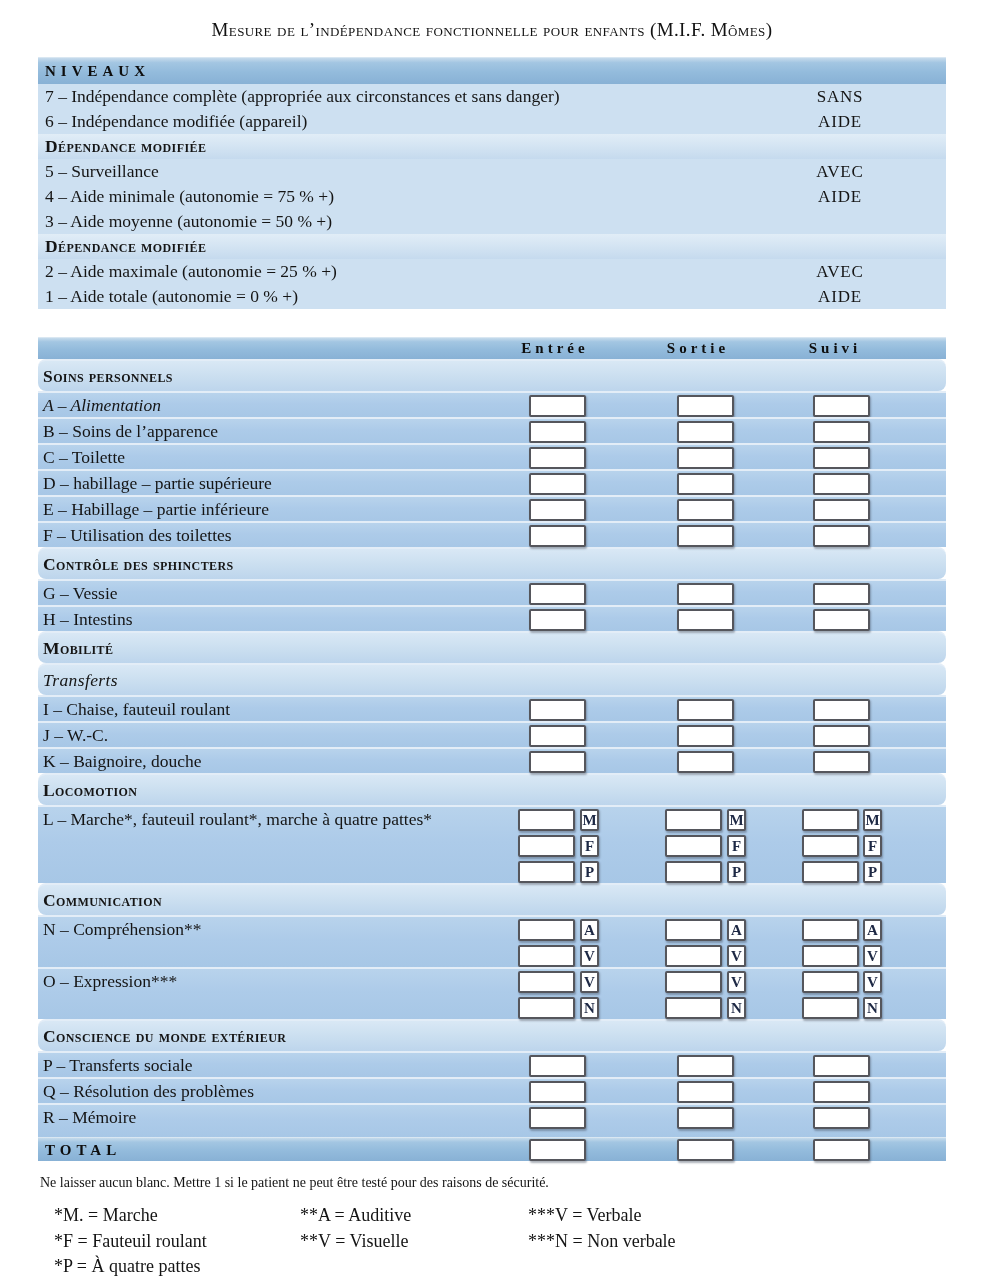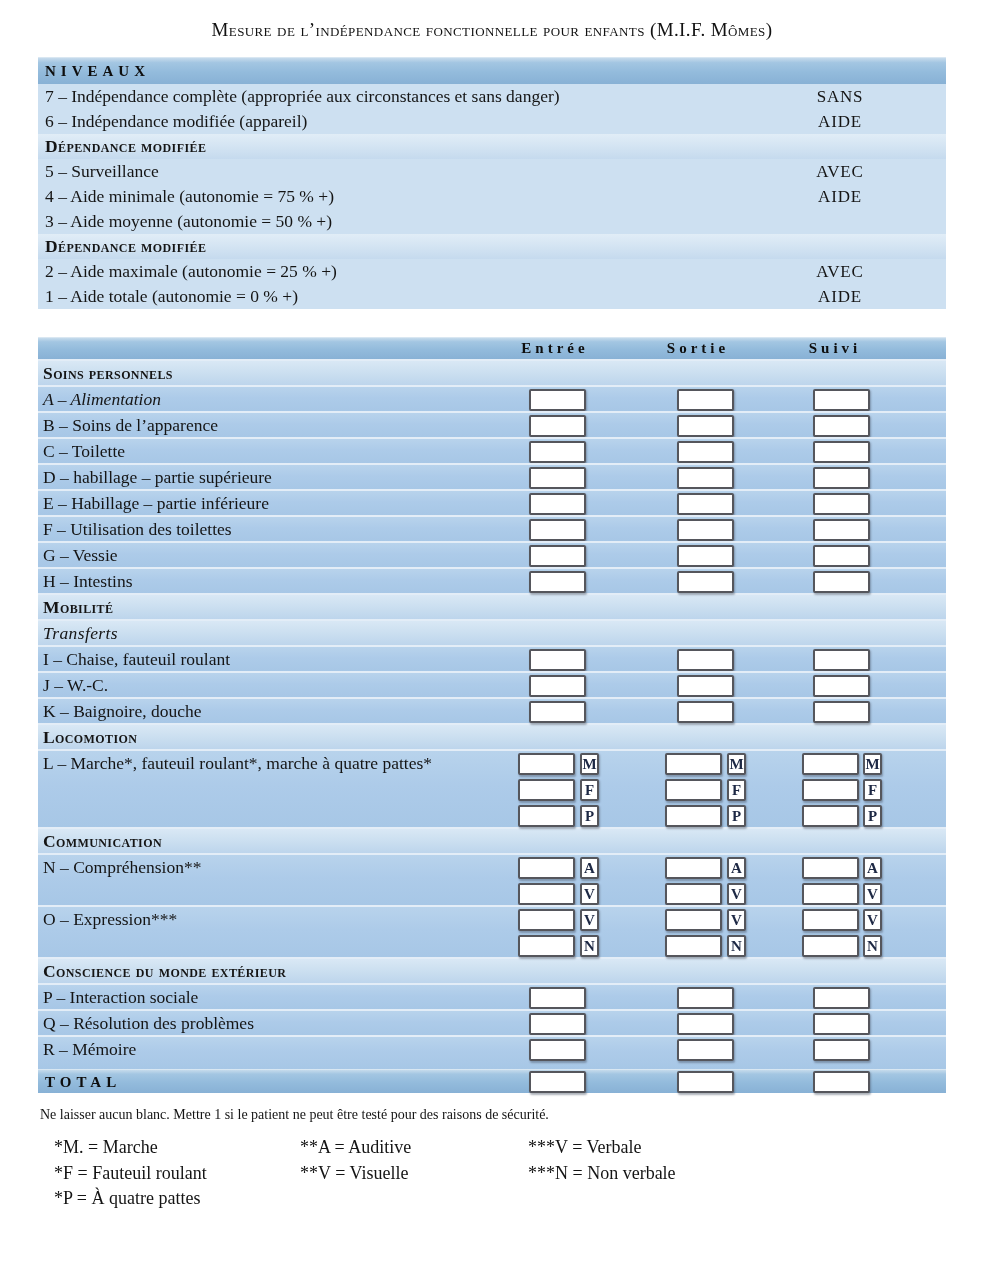--- a/index.html
+++ b/index.html
@@ -39,24 +39,24 @@
     font-size:17px;letter-spacing:0.8px;
   }
   
   .scores{margin-top:28px;width:908px;}
   .hdr-row{position:relative;height:21px;}
   .col-label{
     position:absolute;top:0;width:120px;text-align:center;line-height:21px;
     font-weight:bold;font-size:15px;letter-spacing:4px;color:#0e0e0e;
   }
   .sec-row{
-    height:26px;display:flex;align-items:center;padding-left:5px;box-sizing:border-box;
+    height:32px;display:flex;align-items:center;padding-left:5px;box-sizing:border-box;
     background:linear-gradient(180deg,#d9e8f5 0%,#cbdff0 50%,#bdd5ec 100%);
     border-top:2px solid #e3edf7;
-    font-variant:small-caps;font-weight:bold;font-size:17.5px;letter-spacing:0.4px;
+    font-variant:small-caps;font-weight:bold;font-size:17.5px;letter-spacing:0.4px;border-radius:8px;
   }
   .sec-row.italic{font-variant:normal;font-weight:normal;font-style:italic;font-size:17.5px;}
   .data-row{
     position:relative;box-sizing:border-box;
     background:linear-gradient(180deg,#b8d3ec 0%,#adcbe9 45%,#a7c7e6 100%);
     border-top:2px solid #e3edf7;
   }
   .row-label{
     display:block;padding-left:5px;font-size:17.5px;line-height:25px;
     white-space:nowrap;
@@ -169,20 +169,23 @@
             <span class="row-label">E – Habillage – partie inférieure</span>
             <div class="score-box" style="left: 491px; top: 2px;"></div>
             <div class="score-box" style="left: 639px; top: 2px;"></div>
             <div class="score-box" style="left: 775px; top: 2px;"></div>
           </div>
           <div class="data-row" style="height: 26px;">
             <span class="row-label">F – Utilisation des toilettes</span>
             <div class="score-box" style="left: 491px; top: 2px;"></div>
             <div class="score-box" style="left: 639px; top: 2px;"></div>
             <div class="score-box" style="left: 775px; top: 2px;"></div>
+          </div>
+          <div class="sec-row">
+            <span>Contrôle des sphincters</span>
           </div>
           <div class="data-row" style="height: 26px;">
             <span class="row-label">G – Vessie</span>
             <div class="score-box" style="left: 491px; top: 2px;"></div>
             <div class="score-box" style="left: 639px; top: 2px;"></div>
             <div class="score-box" style="left: 775px; top: 2px;"></div>
           </div>
           <div class="data-row" style="height: 26px;">
             <span class="row-label">H – Intestins</span>
             <div class="score-box" style="left: 491px; top: 2px;"></div>
@@ -267,21 +270,21 @@
             <div class="tag-box" style="left: 542px; top: 28px;">N</div>
             <div class="score-box" style="left: 627px; top: 28px;"></div>
             <div class="tag-box" style="left: 689px; top: 28px;">N</div>
             <div class="score-box" style="left: 764px; top: 28px;"></div>
             <div class="tag-box" style="left: 825px; top: 28px;">N</div>
           </div>
           <div class="sec-row">
             <span>Conscience du monde extérieur</span>
           </div>
           <div class="data-row" style="height: 26px;">
-            <span class="row-label">P – Interaction sociale</span>
+            <span class="row-label">P – Transferts sociale</span>
             <div class="score-box" style="left: 491px; top: 2px;"></div>
             <div class="score-box" style="left: 639px; top: 2px;"></div>
             <div class="score-box" style="left: 775px; top: 2px;"></div>
           </div>
           <div class="data-row" style="height: 26px;">
             <span class="row-label">Q – Résolution des problèmes</span>
             <div class="score-box" style="left: 491px; top: 2px;"></div>
             <div class="score-box" style="left: 639px; top: 2px;"></div>
             <div class="score-box" style="left: 775px; top: 2px;"></div>
           </div>

